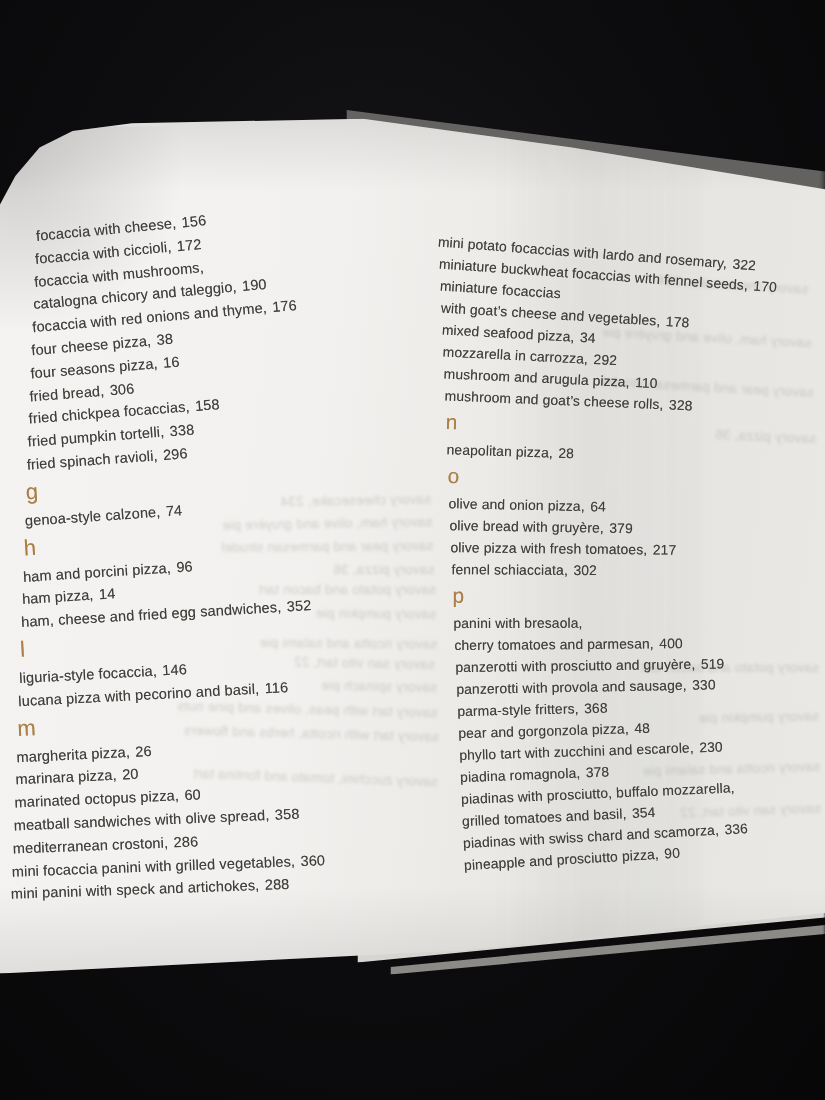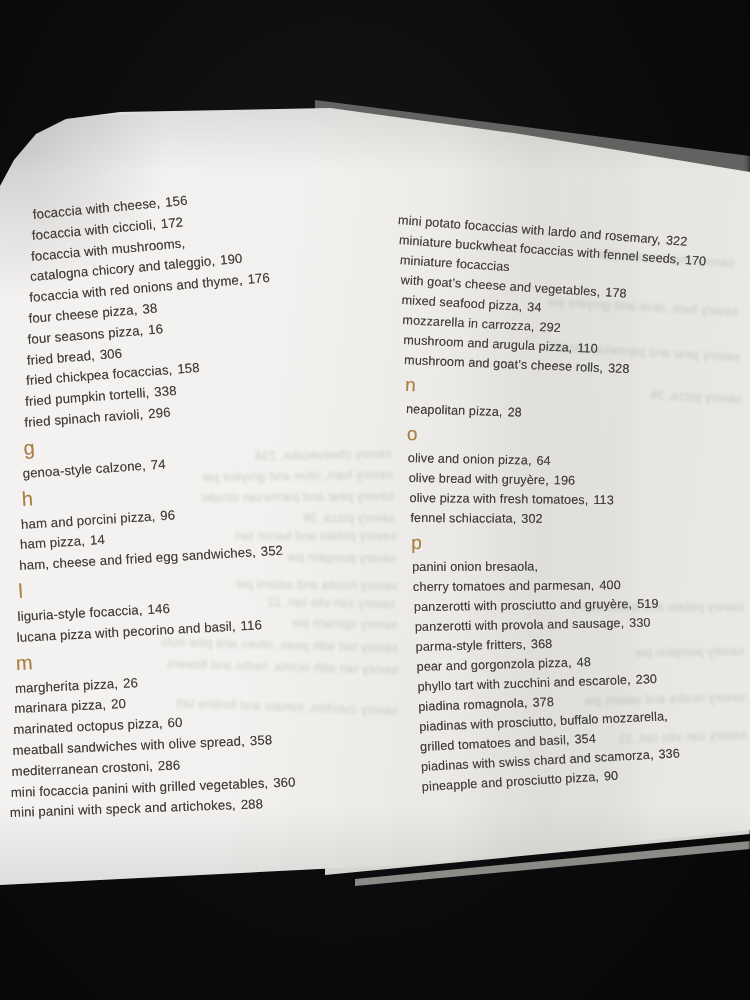--- a/index.html
+++ b/index.html
@@ -222,35 +222,35 @@
         </div>
         <div class="line section" style="height: 29px; transform-origin: 0px 60%; transform: translateX(8.9px) rotate(1.49deg);">
           <span>o</span>
         </div>
         <div class="line" style="height: 20px; transform-origin: 0px 60%; transform: translateX(9.8px) rotate(1.2deg);">
           <span>olive and onion pizza,</span>
           <span class="page-num">64</span>
         </div>
         <div class="line" style="height: 20px; transform-origin: 0px 60%; transform: translateX(10.7px) rotate(0.92deg);">
           <span>olive bread with gruyère,</span>
-          <span class="page-num">196</span>
+          <span class="page-num">379</span>
         </div>
         <div class="line" style="height: 20px; transform-origin: 0px 60%; transform: translateX(11.6px) rotate(0.64deg);">
           <span>olive pizza with fresh tomatoes,</span>
-          <span class="page-num">113</span>
+          <span class="page-num">217</span>
         </div>
         <div class="line" style="height: 20px; transform-origin: 0px 60%; transform: translateX(12.4px) rotate(0.36deg);">
           <span>fennel schiacciata,</span>
           <span class="page-num">302</span>
         </div>
         <div class="line section" style="height: 29px; transform-origin: 0px 60%; transform: translateX(13.3px) rotate(0.08deg);">
           <span>p</span>
         </div>
         <div class="line" style="height: 20px; transform-origin: 0px 60%; transform: translateX(14.2px) rotate(-0.2deg);">
-          <span>panini onion bresaola,</span>
+          <span>panini with bresaola,</span>
         </div>
         <div class="line" style="height: 20px; transform-origin: 0px 60%; transform: translateX(15.1px) rotate(-0.49deg);">
           <span>cherry tomatoes and parmesan,</span>
           <span class="page-num">400</span>
         </div>
         <div class="line" style="height: 20px; transform-origin: 0px 60%; transform: translateX(16px) rotate(-0.77deg);">
           <span>panzerotti with prosciutto and gruyère,</span>
           <span class="page-num">519</span>
         </div>
         <div class="line" style="height: 20px; transform-origin: 0px 60%; transform: translateX(16.9px) rotate(-1.05deg);">

